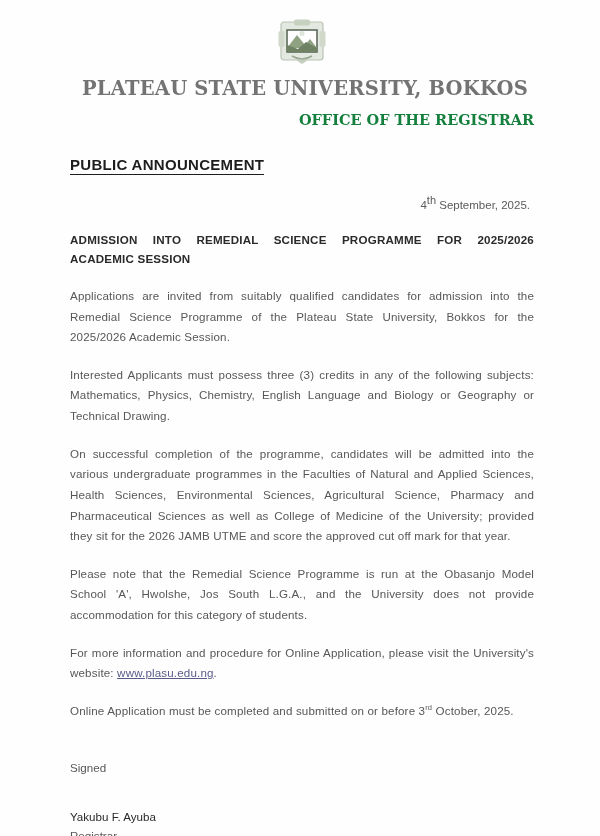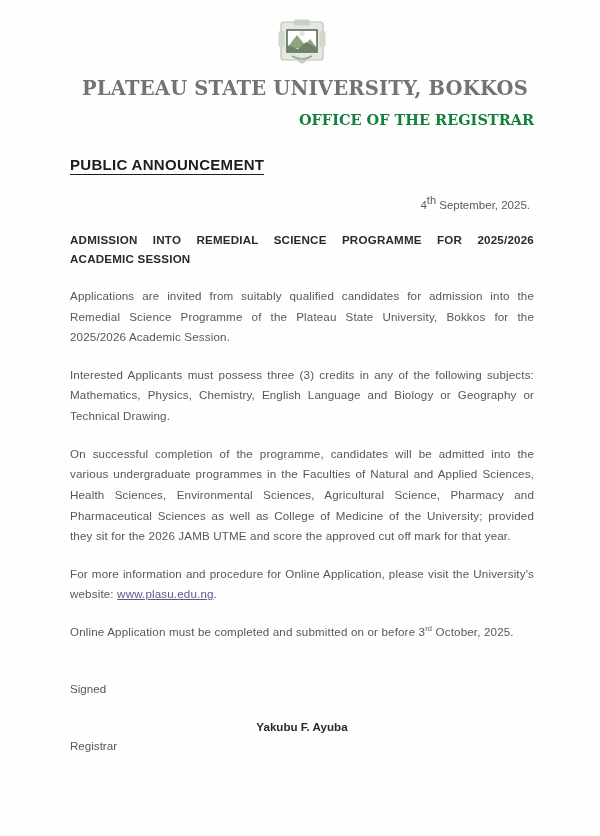--- a/index.html
+++ b/index.html
@@ -120,25 +120,24 @@
 
   
   .sig-signed {
     font-size: 11.6px;
     color: #575757;
     margin: 36px 0 0 0;
     line-height: 1.7;
   }
   .sig-name {
     font-size: 11.6px;
-    font-weight: bold;
+    font-weight: normal;
     color: #2a2a2a;
-    margin: 20px 0 0 0;
+    margin: 31px 0 0 0;
     line-height: 1.55;
-    text-align: center;
   }
   .sig-title {
     font-size: 11.6px;
     color: #575757;
     margin: 1px 0 0 0;
     line-height: 1.55;
   }
 </style>
 </head>
 <body>
@@ -175,20 +174,21 @@
     <span class="ln1">ADMISSION INTO REMEDIAL SCIENCE PROGRAMME FOR 2025/2026</span>
     <span class="ln2">ACADEMIC SESSION</span>
   </div>
 
   <p class="body">Applications are invited from suitably qualified candidates for admission into the Remedial Science Programme of the Plateau State University, Bokkos for the 2025/2026 Academic Session.</p>
 
   <p class="body">Interested Applicants must possess three (3) credits in any of the following subjects: Mathematics, Physics, Chemistry, English Language and Biology or Geography or Technical Drawing.</p>
 
   <p class="body">On successful completion of the programme, candidates will be admitted into the various undergraduate programmes in the Faculties of Natural and Applied Sciences, Health Sciences, Environmental Sciences, Agricultural Science, Pharmacy and Pharmaceutical Sciences as well as College of Medicine of the University; provided they sit for the 2026 JAMB UTME and score the approved cut off mark for that year.</p>
 
+  <p class="body">Please note that the Remedial Science Programme is run at the Obasanjo Model School 'A', Hwolshe, Jos South L.G.A., and the University does not provide accommodation for this category of students.</p>
 
   <p class="body">
     <span>For more information and procedure for Online Application, please visit the University's website: </span><a class="weblink" href="#">www.plasu.edu.ng</a><span>.</span>
   </p>
 
   <p class="body">
     <span>Online Application must be completed and submitted on or before 3</span><sup>rd</sup><span> October, 2025.</span>
   </p>
 
   <p class="sig-signed">Signed</p>

